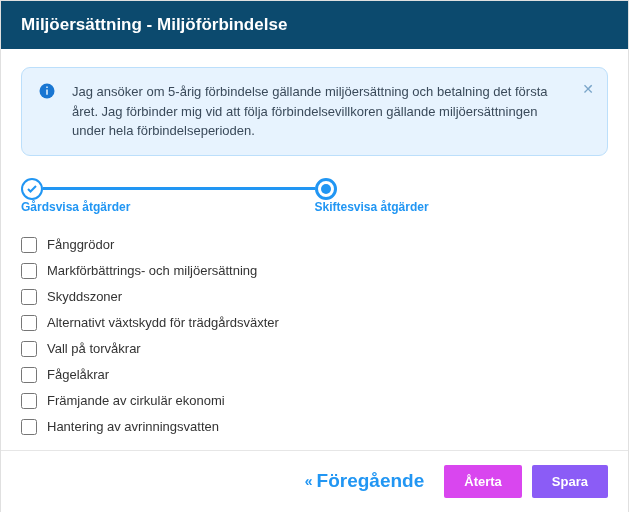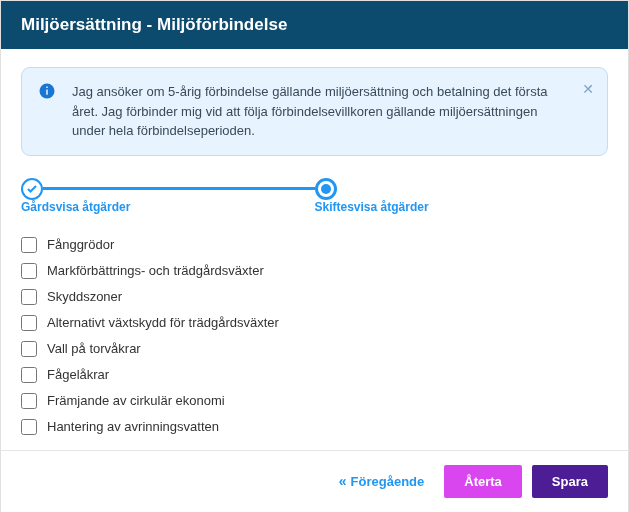--- a/index.html
+++ b/index.html
@@ -23,25 +23,25 @@
 .step-label { font-size: 12px; color: #2196f3; font-weight: bold; }
 .step-label.left { width: 50%; text-align: left; }
 .step-label.right { width: 50%; text-align: left; }
 
 .options { margin-top: 12px; }
 .option { display: flex; align-items: center; padding: 5px 0; }
 .option input[type=checkbox] { width: 16px; height: 16px; margin-right: 10px; cursor: pointer; accent-color: #2196f3; }
 .option label { font-size: 13px; color: #333; cursor: pointer; }
 
 .footer { border-top: 1px solid #e6e6e6; padding: 14px 20px; display: flex; justify-content: flex-end; align-items: center; gap: 10px; }
-.link-btn { color: #2196f3; font-size: 13px; font-weight: bold; cursor: pointer; background: none; border: none; display: inline-flex; align-items: center; gap: 4px; margin-right: 10px; }
+.link-btn { color: #2196f3; font-size: 19px; font-weight: bold; cursor: pointer; background: none; border: none; display: inline-flex; align-items: center; gap: 4px; margin-right: 10px; }
 .link-btn::before { content: '«'; font-size: 14px; }
 .btn { padding: 9px 20px; font-size: 13px; font-weight: bold; border: none; border-radius: 2px; cursor: pointer; }
 .btn-secondary { background: #d946ef; color: #fff; }
-.btn-primary { background: #4c1d95; color: #fff; }
+.btn-primary { background: #8b5cf6; color: #fff; }
 </style>
 </head>
 <body>
 
 <div class="dialog">
 
   <div class="header">
     <span>Miljöersättning - Miljöförbindelse</span>
   </div>
 
@@ -76,21 +76,21 @@
       </div>
     </div>
 
     <div class="options">
       <div class="option">
         <input type="checkbox" style="">
         <label>Fånggrödor</label>
       </div>
       <div class="option">
         <input type="checkbox" style="">
-        <label>Markförbättrings- och trädgårdsväxter</label>
+        <label>Markförbättrings- och miljöersättning</label>
       </div>
       <div class="option">
         <input type="checkbox" style="">
         <label>Skyddszoner</label>
       </div>
       <div class="option">
         <input type="checkbox" style="">
         <label>Alternativt växtskydd för trädgårdsväxter</label>
       </div>
       <div class="option">

